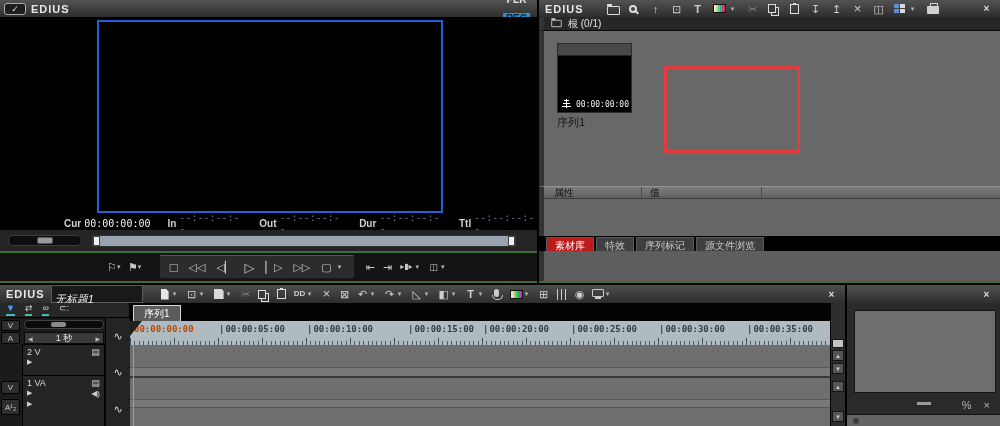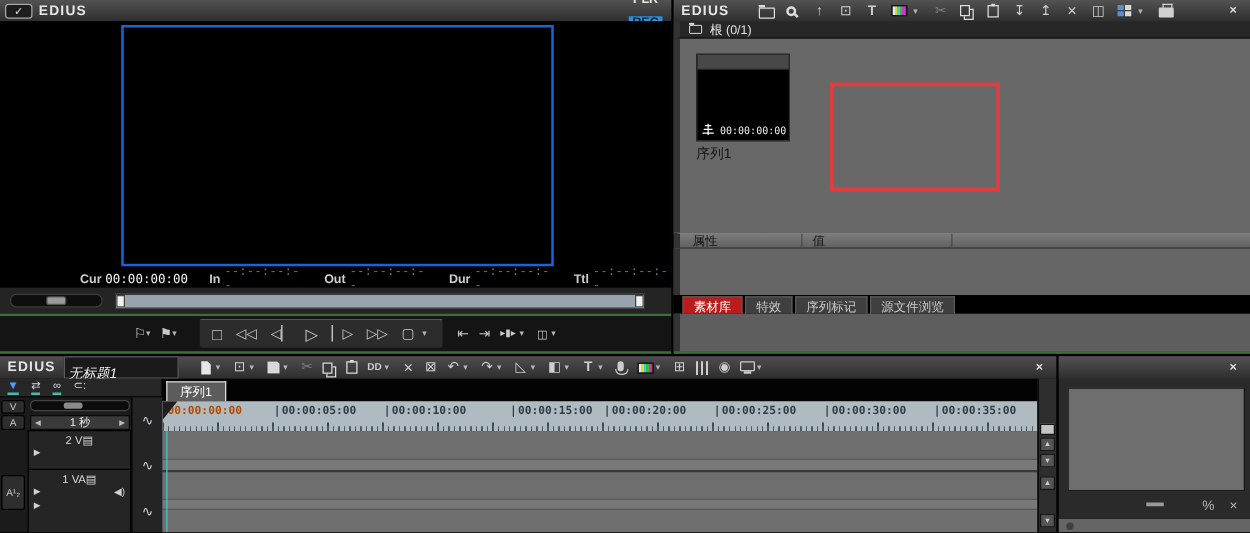--- a/index.html
+++ b/index.html
@@ -124,21 +124,21 @@
   .hbtn { position:absolute; left:1px; width:19px; background:#2e2e2e; border:1px solid #000; border-radius:2px;
           color:#c8c8c8; font-size:8px; display:flex; align-items:center; justify-content:center; }
   .t-zoomslider { position:absolute; left:24px; top:17px; width:80px; height:9px; background:#0c0c0c;
                   border:1px solid #444; border-radius:4px; }
   .t-zoomhandle { position:absolute; left:26px; top:1px; width:15px; height:5px; background:#8a8a8a; border-radius:2px; }
   .t-scale { position:absolute; left:24px; top:29px; width:80px; height:12px; background:#3a3a3a;
              border:1px solid #090909; display:flex; align-items:center; font-size:9px; color:#e8e8e8; }
   .t-scale .arr { font-size:6px; padding:0 3px; color:#bbb; }
   .t-scale .lbl { flex:1; text-align:center; }
   .trackhdr { position:absolute; left:22px; width:83px; background:#252525; border:1px solid #000; color:#d8d8d8; }
-  .trackhdr .r1 { display:flex; justify-content:center; align-items:center; padding:2px 4px 0; font-size:9px; }
+  .trackhdr .r1 { display:flex; justify-content:space-between; align-items:center; padding:2px 4px 0; font-size:9px; }
   .trackhdr .film { font-size:9px; color:#cfcfcf; }
   .trackhdr .exp { font-size:7px; color:#cfcfcf; padding:1px 4px; display:flex; justify-content:space-between; }
   .patchcol { position:absolute; left:105px; top:15px; width:25px; bottom:0; background:#242424; border-left:1px solid #000; }
   .patch { position:absolute; left:0; width:100%; text-align:center; color:#cdd5d9; font-size:11px; }
   .t-seqrow { position:absolute; left:130px; top:0; width:700px; height:18px; background:#030303; }
   .t-seqtab { position:absolute; left:3px; top:2px; height:16px; padding:1px 10px; background:#5c5c5c;
               border:1px solid #d8d8d8; border-bottom:none; font-size:10px; color:#fff; }
   .t-ruler { position:absolute; left:130px; top:18px; width:700px; height:24px; background:#b0bac1; overflow:hidden; }
   .t-ph { position:absolute; left:0; top:0; width:0; height:0; border-top:15px solid #1f1f1f; border-right:12px solid transparent; }
   .rls span { position:absolute; top:3px; font:bold 9px "DejaVu Sans Mono",monospace; color:#2e3d46; }
@@ -406,21 +406,21 @@
           <div class="r1">
             <span>2 V</span>
             <span class="film">▤</span>
           </div>
           <div class="exp">
               <span>▶</span>
             </div>
         </div>
 
         <span class="hbtn" style="top:78px;height:13px">V</span>
-        <span class="hbtn" style="top:77px;height:28px">A¹₂</span>
+        <span class="hbtn" style="top:96px;height:16px">A¹₂</span>
         <div class="trackhdr" style="top:72px;height:54px;border-bottom:none">
           <div class="r1">
             <span>1 VA</span>
             <span class="film">▤</span>
           </div>
           <div class="exp">
             <span>▶</span>
             <span style="font-size:8px">◀)</span>
           </div>
           <div class="exp">

